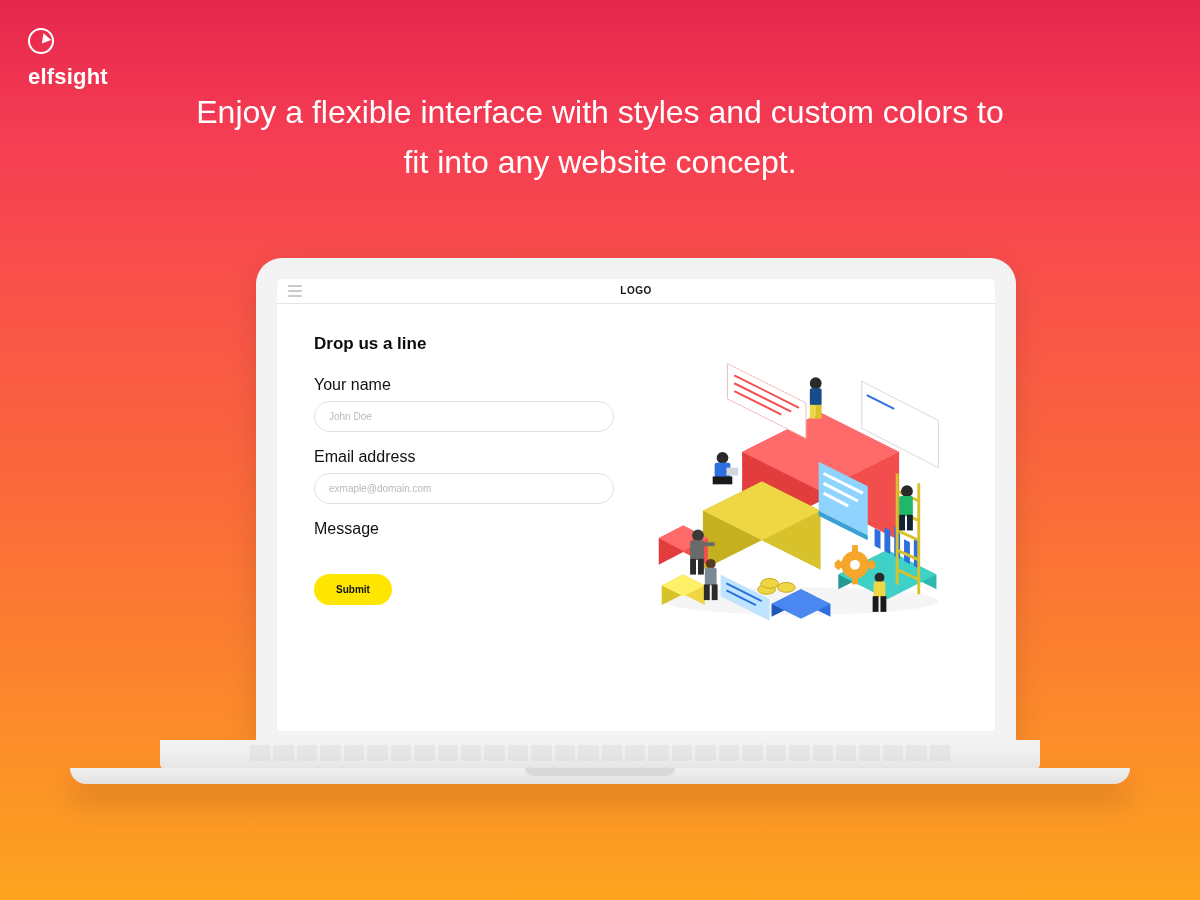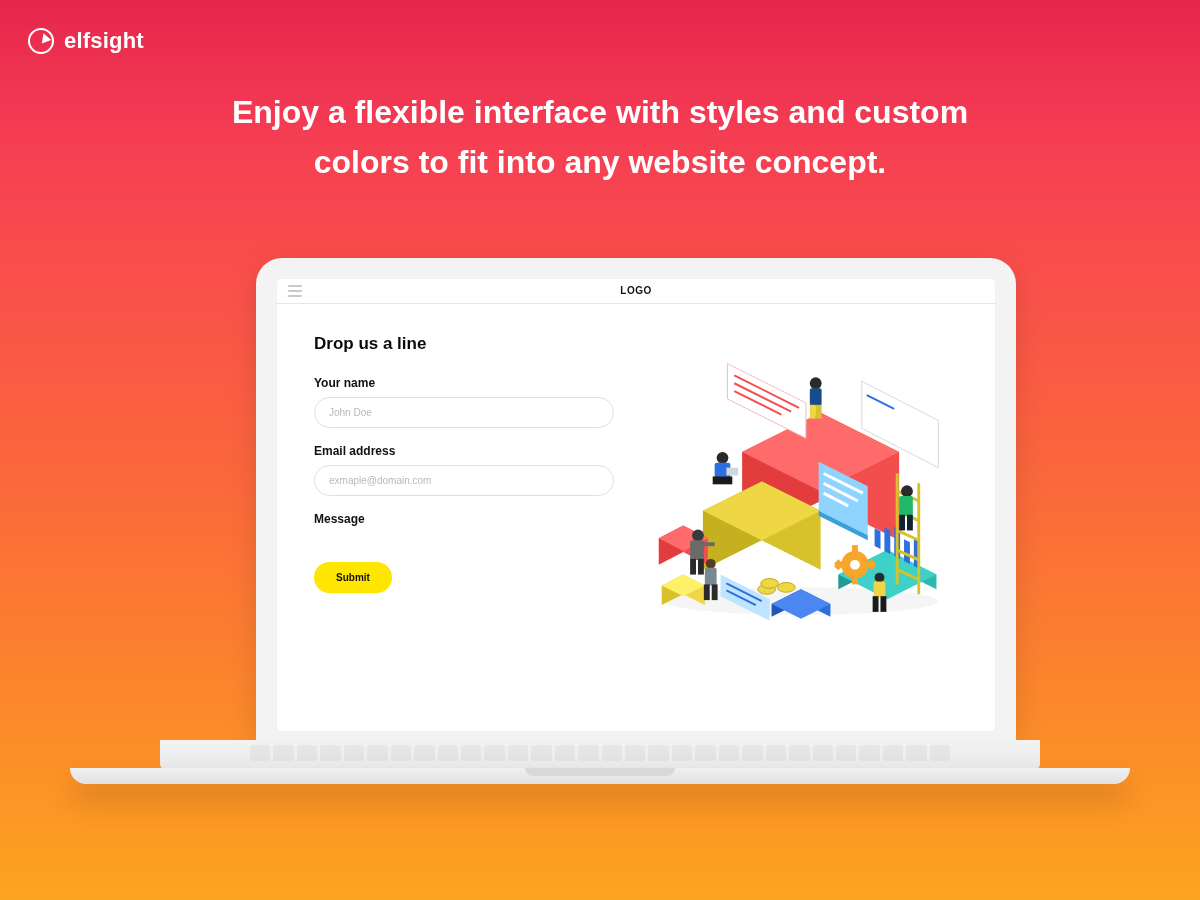--- a/index.html
+++ b/index.html
@@ -14,20 +14,21 @@
 
 
 .brand {
   position: absolute;
   top: 28px;
   left: 28px;
   display: flex;
   align-items: flex-start;
   gap: 10px;
   color: #fff;
+  flex-direction: column;
 }
 .brand-icon {
   width: 26px;
   height: 26px;
   border: 2.5px solid #fff;
   border-radius: 50%;
   position: relative;
 }
 .brand-icon::after {
   content: "";
@@ -50,21 +51,21 @@
 
 .headline {
   position: absolute;
   top: 88px;
   left: 50%;
   transform: translateX(-50%);
   width: 820px;
   text-align: center;
   color: #fff;
   font-size: 32px;
-  font-weight: 700;
+  font-weight: 400;
   line-height: 1.55;
 }
 
 
 .laptop {
   position: absolute;
   left: 50%;
   top: 258px;
   transform: translateX(-50%);
   width: 688px;
@@ -132,22 +133,22 @@
   width: 300px;
 }
 .form-title {
   font-size: 17px;
   font-weight: 700;
   color: #0b0b0b;
   margin-bottom: 22px;
 }
 .field { margin-bottom: 16px; }
 .field-label {
-  font-size: 12px;
-  font-weight: 700;
+  font-size: 16px;
+  font-weight: 400;
   color: #111;
   margin-bottom: 7px;
 }
 .field-input {
   width: 100%;
   border: 1px solid #dedede;
   border-radius: 16px;
   padding: 9px 14px;
   font-size: 10px;
   color: #333;

